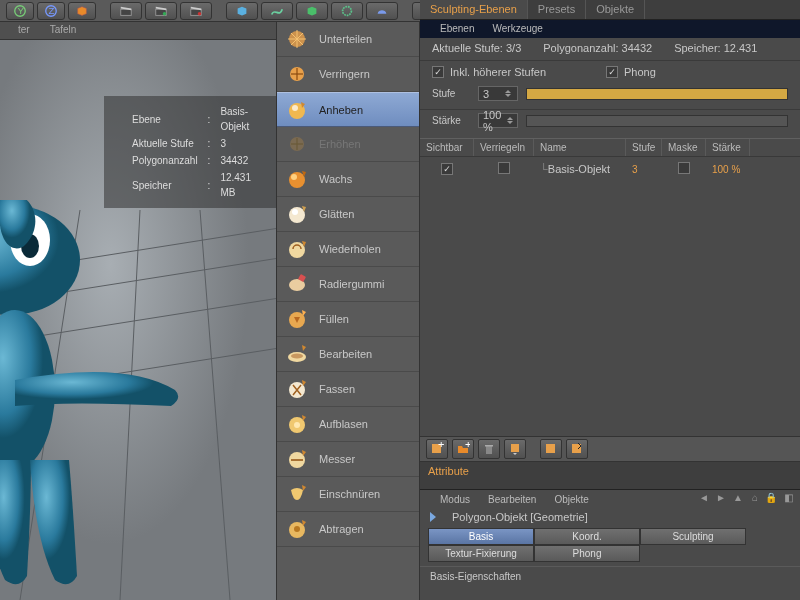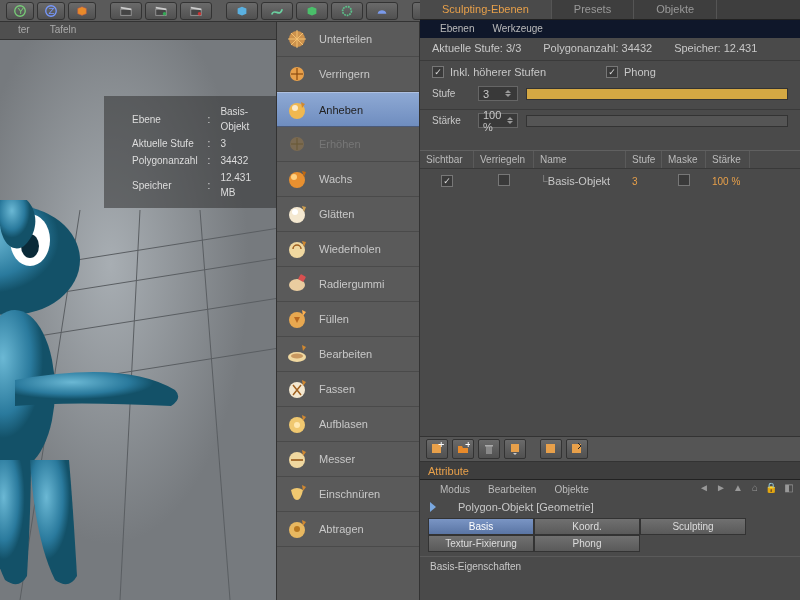--- a/index.html
+++ b/index.html
@@ -15,53 +15,53 @@
 .overlay{position:absolute;left:104px;top:56px;background:rgba(50,50,50,.55);padding:6px 26px;font-size:10px;line-height:15px;color:#ddd}
 .overlay td{padding-right:8px;font-size:10px;color:#ddd}
 .toolpanel{position:absolute;left:276px;top:22px;width:144px;height:578px;background:#5a5a5a;border-left:1px solid #333;border-right:1px solid #333}
 .toolitem{display:flex;align-items:center;height:35px;padding:3px 8px;gap:10px;border-bottom:1px solid #4a4a4a}
 .toolitem.dim span{color:#777}
 .toolitem.sel{background:linear-gradient(#8ea9d4,#6f8dbf);border-top:1px solid #aec0e0;border-bottom:1px solid #4a5a7a}
 .toolitem.sel span{color:#222}
 .ticon{width:24px;height:24px;flex:0 0 24px}
 .rpanel{position:absolute;left:420px;top:0;width:380px;height:600px;background:#4a4a4a}
 .rtabs{height:20px;background:#3e3e3e;display:flex;border-bottom:1px solid #222}
-.rtab{padding:3px 22px;font-size:11px;color:#999;border-right:1px solid #555}
+.rtab{padding:3px 10px;font-size:11px;color:#999;border-right:1px solid #555}
 .rtab.act{color:#e8a04a;background:#4a4a4a}
 .subtabs{height:18px;background:#0f172a;display:flex;padding-left:20px;gap:18px}
 .subtabs span{padding-top:3px;color:#bbb;font-size:10px}
 .inforow{padding:4px 22px 6px 12px;display:flex;gap:22px;font-size:10px;color:#ccc;border-bottom:1px solid #3a3a3a}
 .chkrow{padding:5px 12px;display:flex;gap:60px;align-items:center}
 .chkrow label{display:flex;align-items:center;gap:6px;font-size:10px}
 .chk{width:12px;height:12px;border:1px solid #777;background:#3a3a3a;display:inline-flex;align-items:center;justify-content:center;font-size:9px;color:#ddd}
 .sliderrow{padding:3px 12px 6px;display:flex;align-items:center;gap:8px}
 .fieldlbl{width:38px;font-size:10px}
 .numfield{width:40px;height:15px;background:#393939;border:1px solid #666;padding:1px 4px;font-size:10px;display:flex;align-items:center;justify-content:space-between}
 .spin{width:8px;display:flex;flex-direction:column;gap:0}
 .spin div{width:0;height:0;border-left:3px solid transparent;border-right:3px solid transparent}
 .spin .up{border-bottom:3px solid #999}
 .spin .dn{border-top:3px solid #999;margin-top:1px}
 .track{flex:1;height:12px;background:#d4a843;border:1px solid #333}
 .track.grey{background:#555}
 .hr{height:1px;background:#3a3a3a;margin:2px 0 0}
-.tblhead{display:flex;background:#4a4a4a;border-top:1px solid #606060;border-bottom:1px solid #393939;margin-top:16px}
+.tblhead{display:flex;background:#4a4a4a;border-top:1px solid #606060;border-bottom:1px solid #393939;margin-top:4px}
 .tblhead div{padding:3px 6px;font-size:10px;color:#bbb;border-right:1px solid #5a5a5a}
 .tblrow{display:flex;align-items:center;padding:3px 0}
 .tblrow div{padding:2px 6px;font-size:10px}
 .tblrow .nm{color:#e8a04a}
 .iconrow{position:absolute;bottom:138px;left:0;right:0;height:26px;background:#555;border-top:1px solid #333;border-bottom:1px solid #333;display:flex;align-items:center;padding:0 6px;gap:4px}
 .sbtn{width:22px;height:20px;background:linear-gradient(#6a6a6a,#505050);border:1px solid #333;border-radius:2px;display:flex;align-items:center;justify-content:center}
 .attr{position:absolute;bottom:0;left:0;right:0;height:138px;background:#4a4a4a}
-.attrhead{height:18px;background:#3e3e3e;border-bottom:1px solid #222;padding:3px 8px}
+.attrhead{height:28px;background:#3e3e3e;border-bottom:1px solid #222;padding:3px 8px}
 .attrhead span{color:#e8a04a;font-size:11px}
 .attrsub{height:18px;display:flex;padding-left:20px;gap:18px;align-items:center}
 .attrsub span{font-size:10px;color:#bbb}
 .navicons{margin-left:auto;display:flex;gap:3px;padding-right:4px}
 .navicons div{width:14px;height:14px;font-size:10px;color:#999;text-align:center}
-.objrow{display:flex;align-items:center;gap:22px;padding:3px 10px}
+.objrow{display:flex;align-items:center;gap:16px;padding:3px 10px}
 .tri{width:0;height:0;border-top:5px solid transparent;border-bottom:5px solid transparent;border-left:6px solid #7aa8e0}
 .btngrid{display:flex;flex-wrap:wrap;padding:2px 8px;gap:0}
 .pbtn{width:106px;height:17px;background:linear-gradient(#707070,#5a5a5a);border:1px solid #333;text-align:center;padding-top:2px;font-size:10px;color:#ddd}
 .pbtn.act{background:linear-gradient(#7a95c4,#5a75a4);color:#fff}
 .sect{padding:4px 10px;font-size:10px;border-top:1px solid #5a5a5a;margin-top:2px}
 .char{position:absolute;left:-40px;top:160px;width:220px;height:400px}
 </style>
 </head>
 <body>
 

